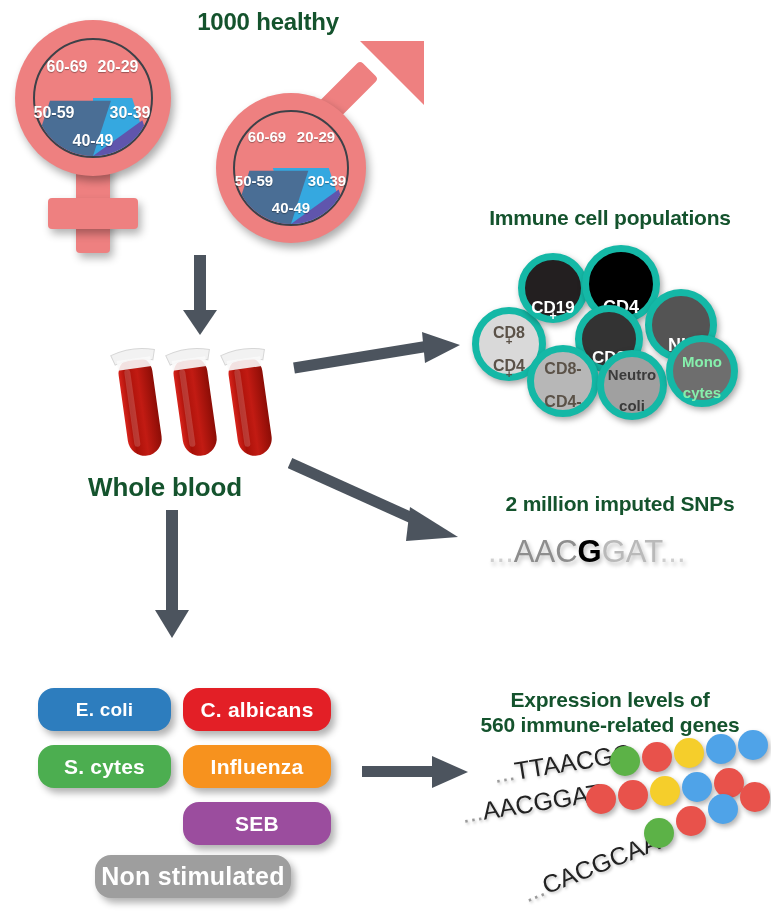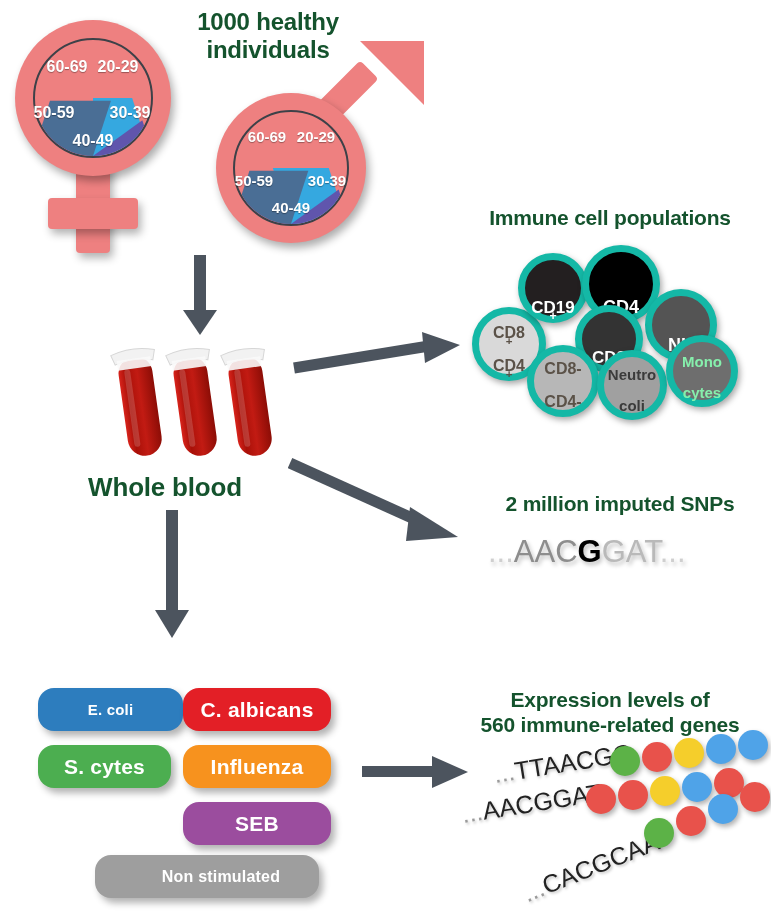--- a/index.html
+++ b/index.html
@@ -123,21 +123,20 @@
     box-shadow:2px 3px 5px rgba(0,0,0,.3);
   }
 </style>
 </head>
 <body>
 
 <div id="canvas">
 
   <div class="abs heading" style="left:173px;top:8px;width:190px;font-size:24px;">
     <div>1000 healthy</div>
-    <div>individuals</div>
   </div>
 
   <div class="gender" style="left:8px;top:12px;width:180px;height:250px;">
 
     <div class="fstem" style="left:68px;top:148px;width:34px;height:93px;"></div>
     <div class="fstem" style="left:40px;top:186px;width:90px;height:31px;"></div>
 
     <div class="ring" style="left:7px;top:8px;width:156px;height:156px;"></div>
 
     <div class="pie" style="left:25px;top:26px;width:120px;height:120px;">
@@ -308,39 +307,39 @@
     </div>
   </div>
 
   <div class="abs heading" style="left:475px;top:492px;width:290px;font-size:21px;">2 million imputed SNPs</div>
 
   <div class="snpline" style="left:488px;top:534px;">
     <span class="dots">...</span><span class="mid">AAC</span><b>G</b><span>GAT</span><span class="dots">...</span>
   </div>
 
 
-  <div class="stim" style="left:38px;top:688px;width:145px;height:43px;background:#2d7dbe;font-size:15px;">
+  <div class="stim" style="left:38px;top:688px;width:133px;height:43px;background:#2d7dbe;font-size:19px;">
     <span>E. coli</span>
   </div>
   <div class="stim" style="left:183px;top:688px;width:148px;height:43px;background:#e31f26;font-size:21px;">
     <span>C. albicans</span>
   </div>
 
   <div class="stim" style="left:38px;top:745px;width:133px;height:43px;background:#4cae50;font-size:21px;">
     <span>S. cytes</span>
   </div>
   <div class="stim" style="left:183px;top:745px;width:148px;height:43px;background:#f7921e;font-size:21px;">
     <span>Influenza</span>
   </div>
 
   <div class="stim" style="left:183px;top:802px;width:148px;height:43px;background:#9b4d9e;font-size:21px;">
     <span>SEB</span>
   </div>
 
-  <div class="stim" style="left:95px;top:855px;width:196px;height:43px;background:#9e9e9e;font-size:16px;padding-left:28px;">
+  <div class="stim" style="left:95px;top:855px;width:196px;height:43px;background:#9e9e9e;font-size:25px;">
     <span>Non stimulated</span>
   </div>
 
   <svg class="arrow" style="left:362px;top:752px;" width="110" height="40" viewBox="0 0 110 40">
     <rect x="0" y="14" width="78" height="11" fill="#4c545e"></rect>
     <path d="M70 4 L106 20 L70 36 Z" fill="#4c545e"></path>
   </svg>
 
   <div class="abs heading" style="left:455px;top:688px;width:310px;font-size:21px;">
     <div>Expression levels of</div>

